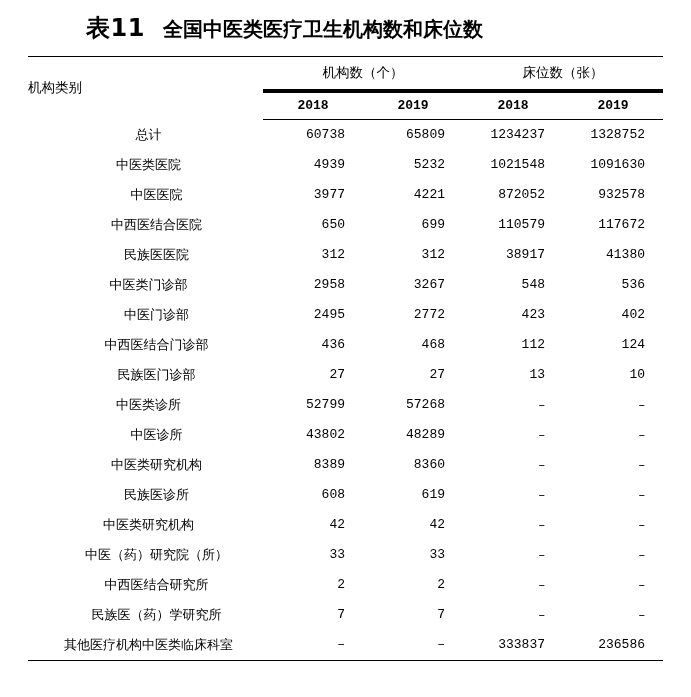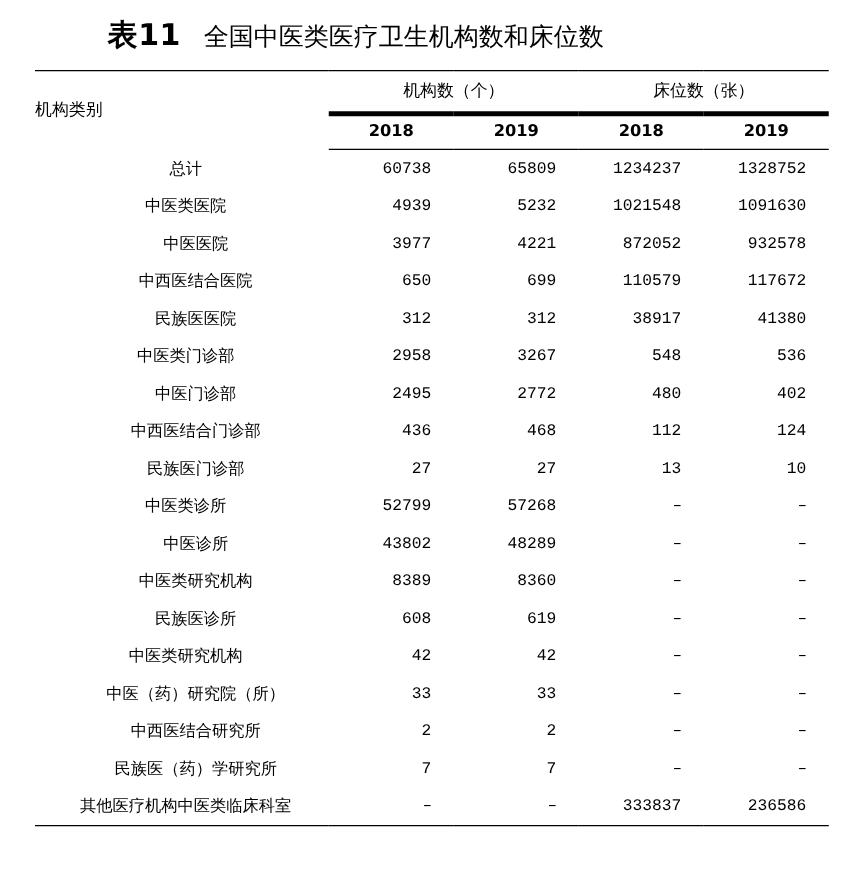--- a/index.html
+++ b/index.html
@@ -29,41 +29,42 @@
     padding-left: 58px;
   }
   .title-label {
     font-size: 24px;
     font-weight: bold;
     letter-spacing: 0.5px;
     white-space: nowrap;
   }
   .title-text {
     font-size: 20px;
-    font-weight: normal;
+    font-weight: bold;
     margin-left: 18px;
     white-space: nowrap;
   }
   table.data {
     width: 635px;
     border-collapse: collapse;
     table-layout: fixed;
     font-size: 13px;
   }
   table.data col.c0 { width: 235px; }
   table.data col.c1 { width: 100px; }
   table.data col.c2 { width: 100px; }
   table.data col.c3 { width: 100px; }
   table.data col.c4 { width: 100px; }
 
   .line-top td, .line-top th {
     border-top: 1.6px solid #000;
   }
   .line-bottom td, .line-bottom th {
     border-bottom: 1.6px solid #000;
+    font-family: Liberation Mono, monospace;
   }
   .hdr-cell {
     font-size: 13.5px;
     font-weight: normal;
     text-align: center;
     padding: 7px 0 7px 0;
     vertical-align: middle;
   }
   .hdr-group {
     border-bottom: 4px solid #000000;
@@ -174,21 +175,21 @@
           <td class="label ind0">中医类门诊部</td>
           <td class="num">2958</td>
           <td class="num">3267</td>
           <td class="num">548</td>
           <td class="num">536</td>
         </tr>
         <tr>
           <td class="label ind1">中医门诊部</td>
           <td class="num">2495</td>
           <td class="num">2772</td>
-          <td class="num">480</td>
+          <td class="num">423</td>
           <td class="num">402</td>
         </tr>
         <tr>
           <td class="label ind1">中西医结合门诊部</td>
           <td class="num">436</td>
           <td class="num">468</td>
           <td class="num">112</td>
           <td class="num">124</td>
         </tr>
         <tr>

